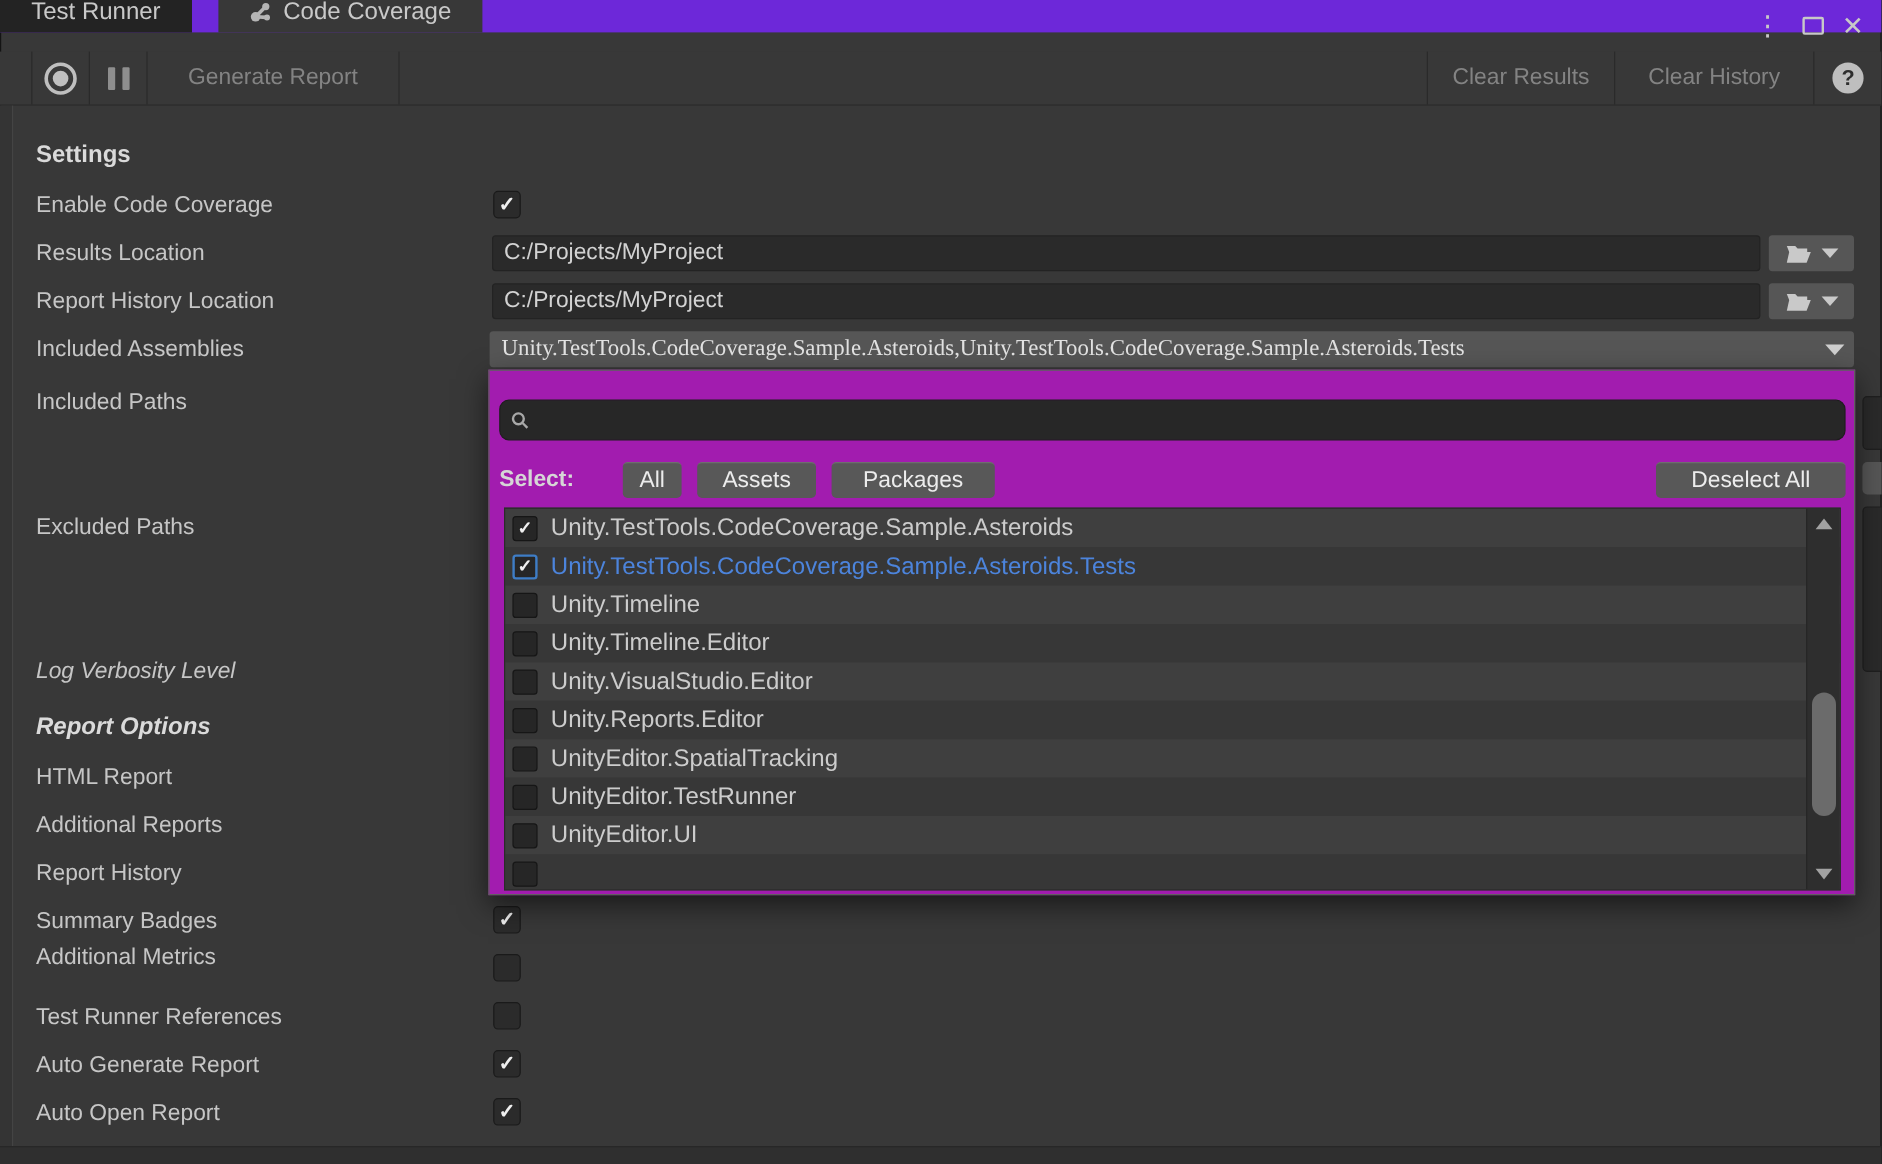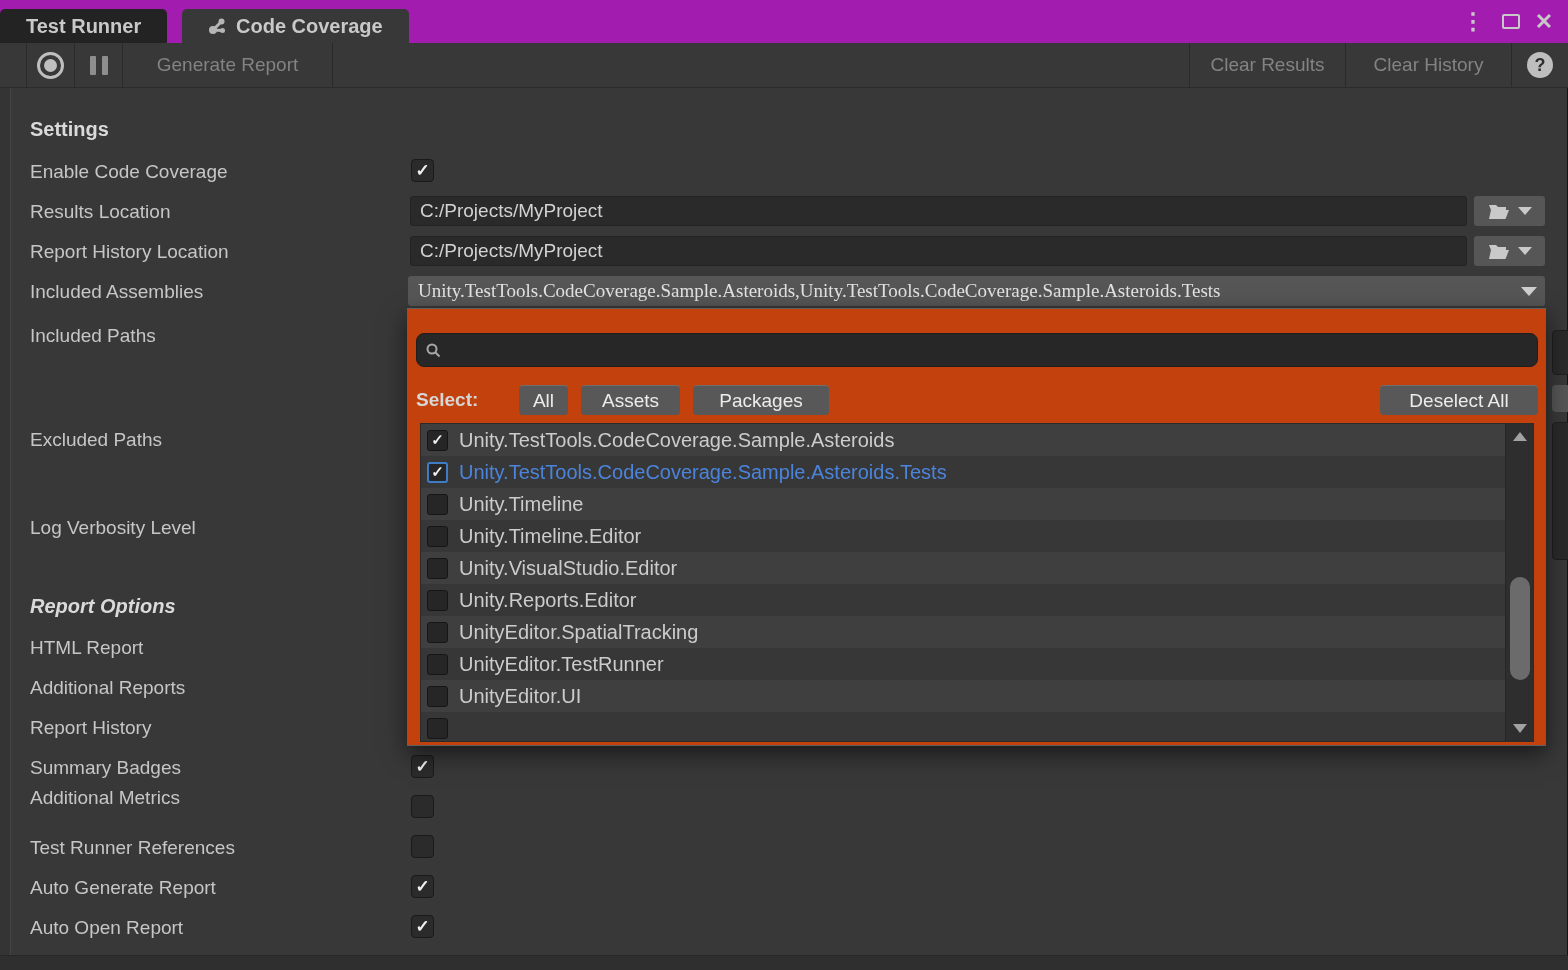--- a/index.html
+++ b/index.html
@@ -3,21 +3,21 @@
 <meta charset="utf-8">
 <style>
   * { margin:0; padding:0; box-sizing:border-box; }
   html,body { width:1568px; height:970px; }
   body {
     font-family:"Liberation Sans", sans-serif;
     background:#383838; position:relative; overflow:hidden;
     box-shadow: inset 0 0 0 1px #141414;
   }
   
-  .tabbar { position:absolute; left:0; top:0; width:1568px; height:43px; background:#a21caf;font-weight:bold; }
+  .tabbar { position:absolute; left:0; top:0; width:1568px; height:27px; background:#6d28d9; }
   .tab { position:absolute; bottom:0; height:34px; display:flex; align-items:center; gap:9px;
          padding:0 26px; font-size:20px; color:#C9C9C9; cursor:default; }
   .tab.inactive { left:0; background:#232323; border-radius:5px 5px 0 0; }
   .tab.active   { left:182px; background:#383838; border-radius:5px 5px 0 0; }
   .winctl { position:absolute; top:0; height:43px; display:flex; align-items:center; justify-content:center; color:#C8C8C8; }
   .kebab { left:1459px; width:28px; font-size:23px; letter-spacing:0; }
   .maxbox { left:1496px; width:30px; }
   .maxbox span { display:block; width:18px; height:15px; border:2px solid #C8C8C8; border-radius:2px; }
   .closex { left:1529px; width:30px; font-size:22px; }
   
@@ -50,21 +50,21 @@
   .folderbtn .arr { width:0; height:0; border-left:7px solid transparent; border-right:7px solid transparent;
                     border-top:8px solid #C9C9C9; }
   .asmdrop { position:absolute; left:408px; top:276px; width:1137px; height:30px; background:#565656;
              border-radius:3px; display:flex; align-items:center; padding:0 26px 0 10px; }
   .asmdrop .val { font-size:19px; color:#E2E2E2; white-space:nowrap; overflow:hidden; flex:1;font-family:Liberation Serif, serif; }
   .asmdrop .arr { position:absolute; right:8px; width:0; height:0; border-left:8px solid transparent;
                   border-right:8px solid transparent; border-top:9px solid #CFCFCF; }
   
   .remnant { position:absolute; z-index:1; border-radius:4px; }
   
-  .popup { position:absolute; left:407px; top:308px; width:1139px; height:438px; background:#c2410c;
+  .popup { position:absolute; left:407px; top:308px; width:1139px; height:438px; background:#a21caf;
            border:1px solid #606060; z-index:5; box-shadow:0 8px 22px rgba(0,0,0,0.55); }
   .searchbox { position:absolute; left:8px; top:24px; width:1122px; height:34px; background:#272727;
                border:1px solid #1E1E1E; border-radius:8px; display:flex; align-items:center; padding:0 8px; }
   .searchbox input { flex:1; background:transparent; border:none; outline:none; color:#D2D2D2;
                      font-size:18px; font-family:"Liberation Sans",sans-serif; }
   .selrow { position:absolute; left:8px; top:76px; width:1122px; height:30px; }
   .sellabel { position:absolute; left:0; top:0; height:30px; line-height:30px; font-weight:bold;
               font-size:19px; color:#D6D6D6; }
   .pbtn { position:absolute; top:0; height:30px; background:#585858; border-top:1px solid #6E6E6E;
           border-radius:4px; color:#ECECEC; font-size:19px; display:flex; align-items:center; justify-content:center; }
@@ -147,21 +147,21 @@
 <div class="leftline"></div>
 <div class="bottomstrip"></div>
 
 <div class="label section" style="top:116px;">Settings</div>
 <div class="label" style="top:158px;">Enable Code Coverage</div>
 <div class="label" style="top:198px;">Results Location</div>
 <div class="label" style="top:238px;">Report History Location</div>
 <div class="label" style="top:278px;">Included Assemblies</div>
 <div class="label" style="top:322px;">Included Paths</div>
 <div class="label" style="top:426px;">Excluded Paths</div>
-<div class="label" style="top:514px;">Log Verbosity Level</div>
+<div class="label" style="top:546px;font-style:italic;">Log Verbosity Level</div>
 
 <div class="label section" style="top:593px;font-style:italic;">Report Options</div>
 <div class="label" style="top:634px;">HTML Report</div>
 <div class="label" style="top:674px;">Additional Reports</div>
 <div class="label" style="top:714px;">Report History</div>
 <div class="label" style="top:754px;">Summary Badges</div>
 <div class="label" style="top:784px;">Additional Metrics</div>
 <div class="label" style="top:834px;">Test Runner References</div>
 <div class="label" style="top:874px;">Auto Generate Report</div>
 <div class="label" style="top:914px;">Auto Open Report</div>

